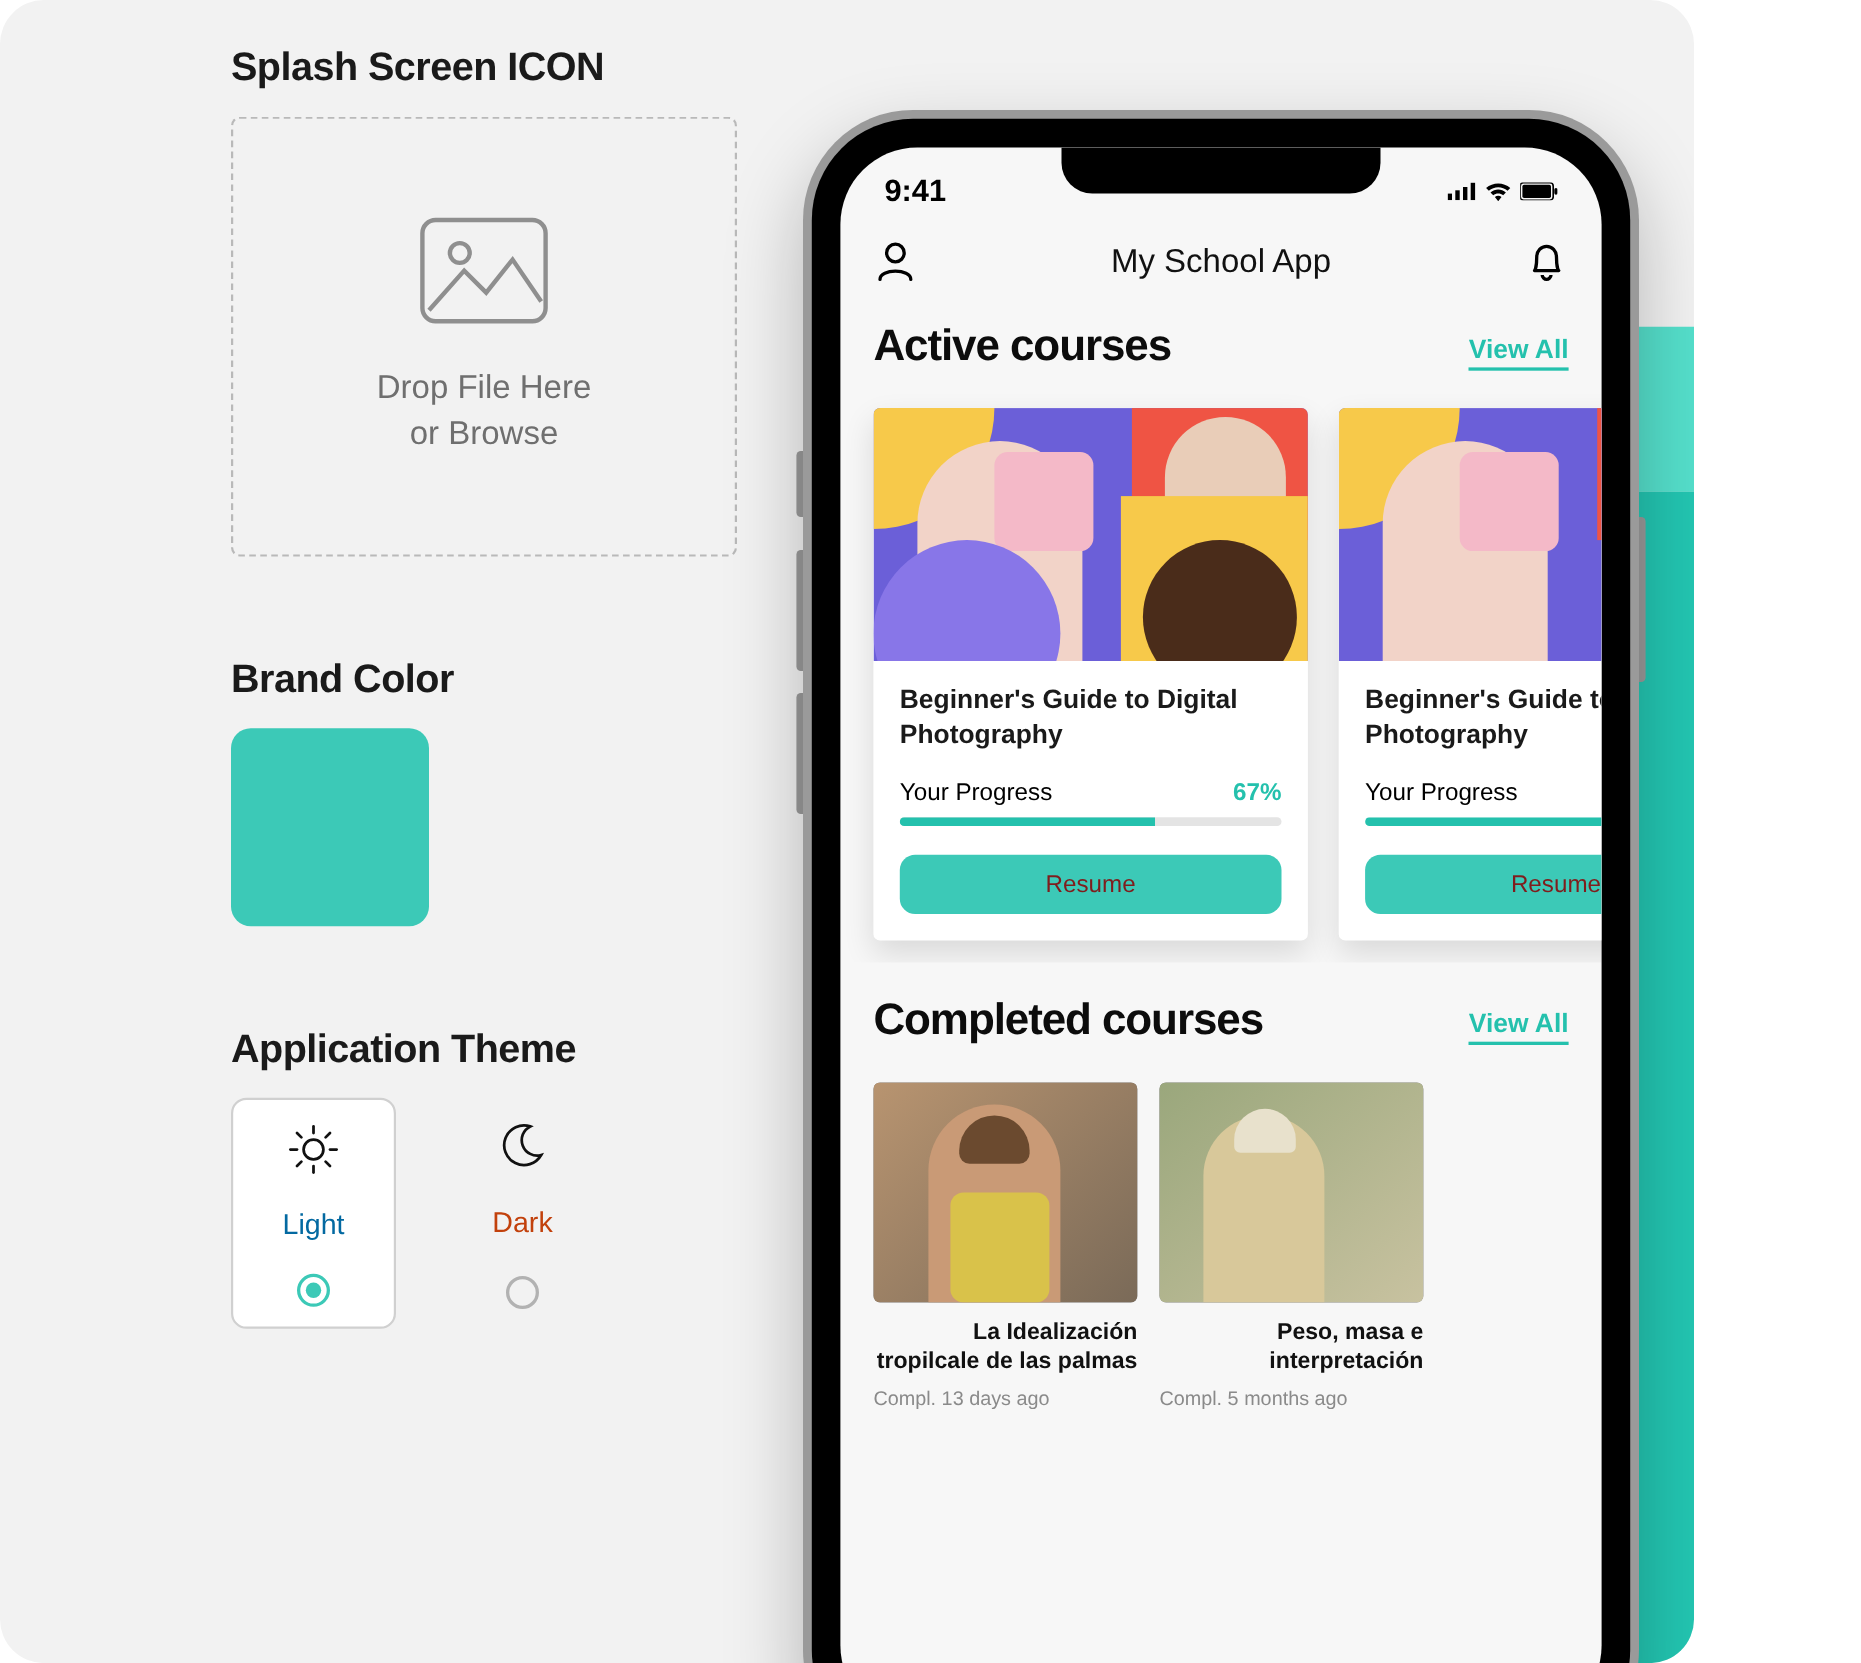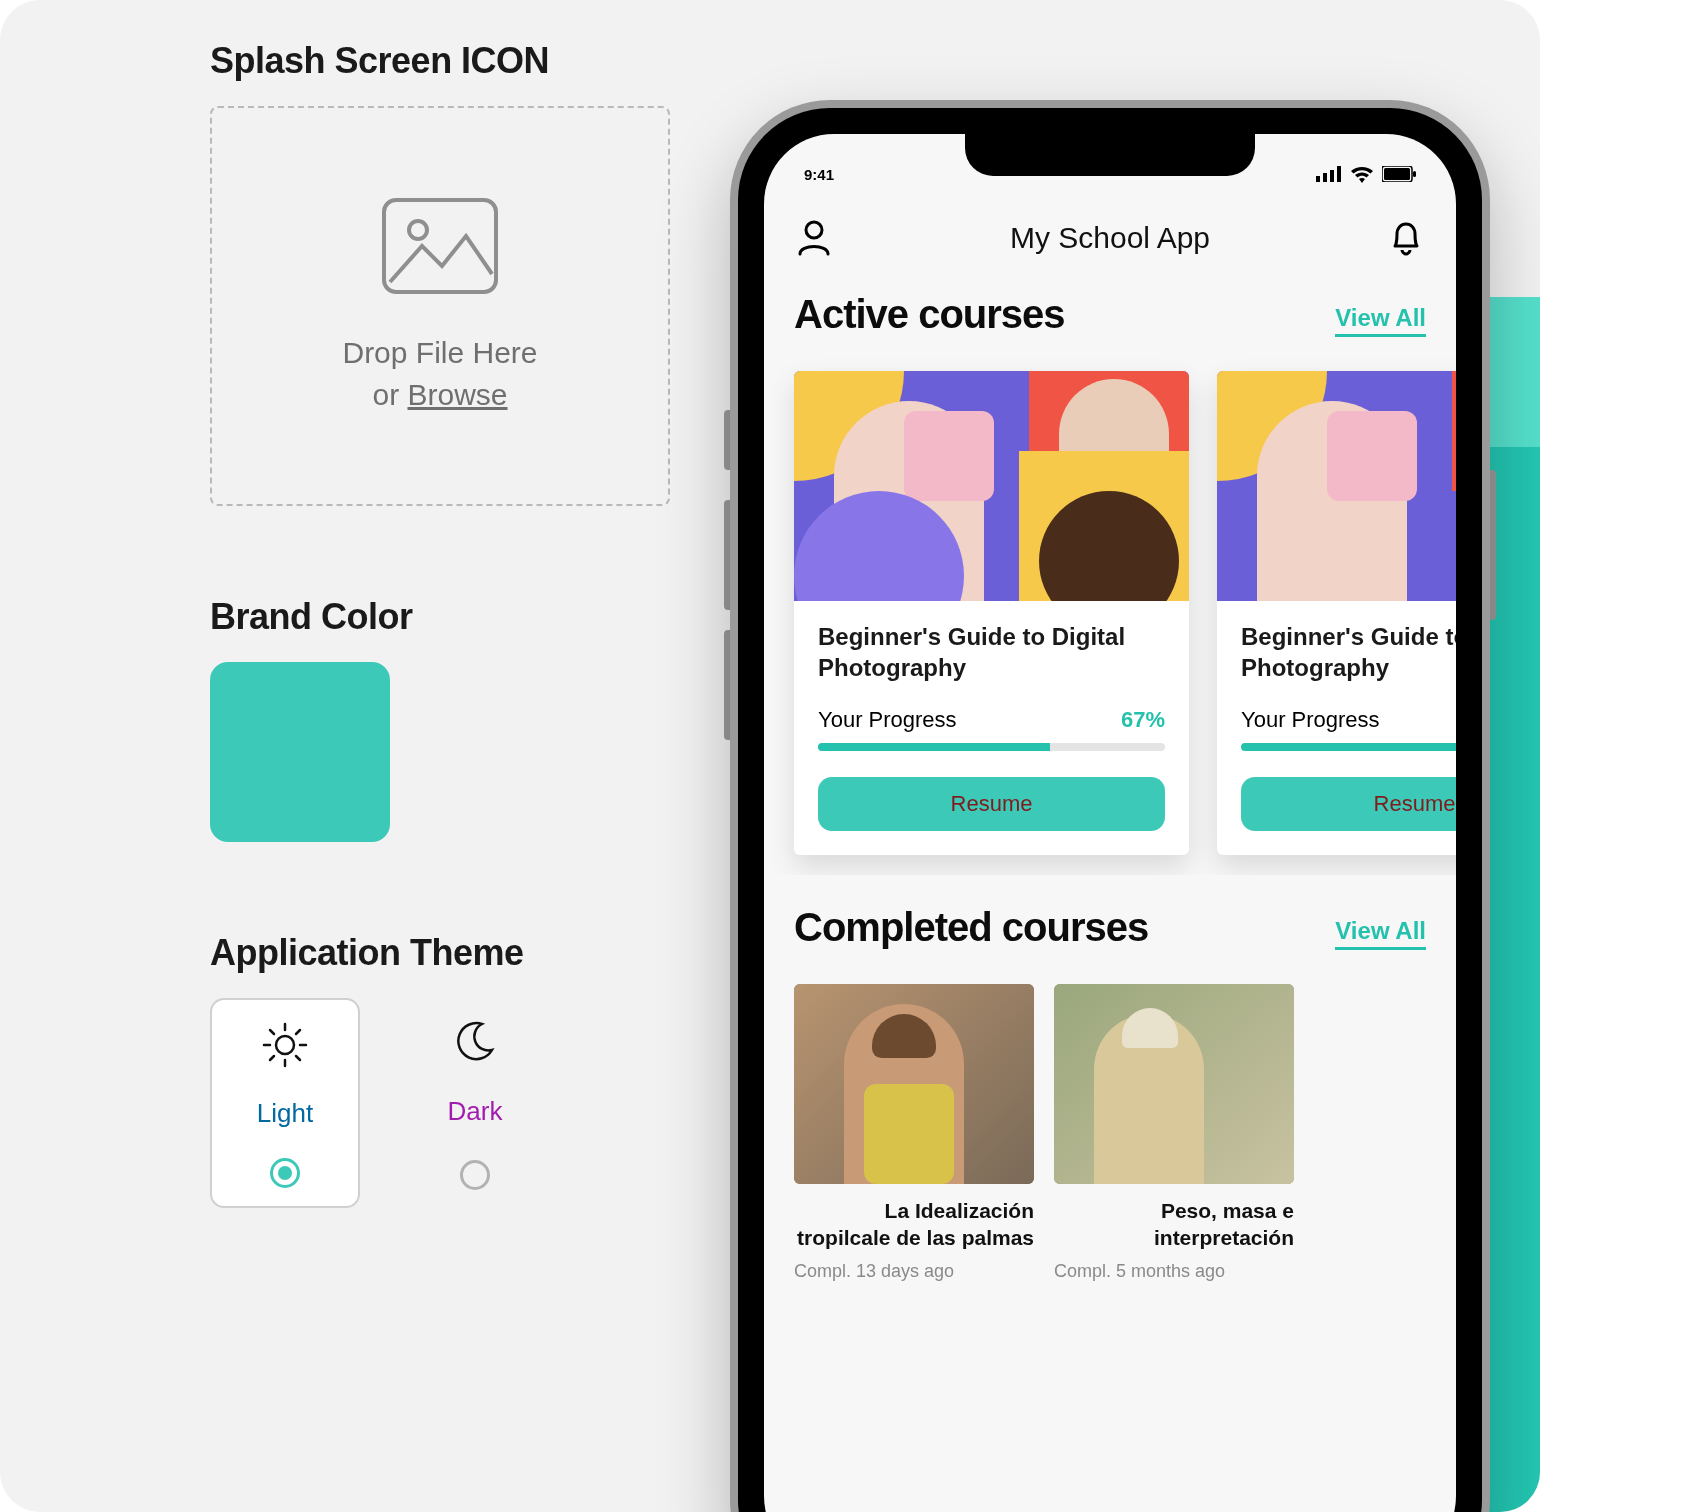--- a/index.html
+++ b/index.html
@@ -44,21 +44,20 @@
   }
   .dropzone svg { color:#8f8f8f; }
   .drop-text {
     margin-top: 36px;
     font-size: 30px;
     color: #6f6f6f;
     text-align: center;
     line-height: 1.4;
   }
   .drop-text .browse {
-    text-decoration: underline;
     margin-top: 40px;
   }
   .brand-swatch {
     width: 180px;
     height: 180px;
     border-radius: 18px;
     background: #3cc9b7;
   }
   .theme-row {
     display: flex;
@@ -72,21 +71,21 @@
     flex-direction: column;
     align-items: center;
     justify-content: space-between;
     padding: 22px 0 18px;
   }
   .theme-card.selected {
     border: 2px solid #d0d0d0;
     background: #fff;
   }
   .theme-label { font-size: 26px; color:#0369a1; }
-  .theme-label.muted { color:#a21caf; }
+  .theme-label.muted { color:#c2410c; }
   .radio {
     width: 30px; height: 30px; border-radius: 50%;
     border: 3px solid #3cc9b7;
     display:flex; align-items:center; justify-content:center;
   }
   .radio .dot { width:14px; height:14px; border-radius:50%; background:#3cc9b7;}
   .radio.off { border-color:#b2b2b2; }
 
   
   .teal-block-top {
@@ -129,21 +128,21 @@
   }
   .notch {
     position:absolute; top:0; left:50%; transform:translateX(-50%);
     width:290px; height:42px; background:#000;
     border-bottom-left-radius:28px; border-bottom-right-radius:28px;
     z-index:5;
   }
   .status-bar {
     display:flex; justify-content:space-between; align-items:center;
     padding: 20px 40px 0; height:60px;
-    font-size:15px; font-weight:600; color:#000;gap:39px;
+    font-size:28px; font-weight:600; color:#000;gap:39px;
   }
   .status-right { display:flex; gap:8px; align-items:center;}
   .status-right svg { display:block; }
   .app-header {
     display:flex; align-items:center; justify-content:space-between;
     padding: 24px 30px 20px;
   }
   .app-title { font-size:30px; font-weight:500; color:#111;}
   .icon-btn { width:40px; height:40px; display:flex; align-items:center; justify-content:center;}
   .section-row {

